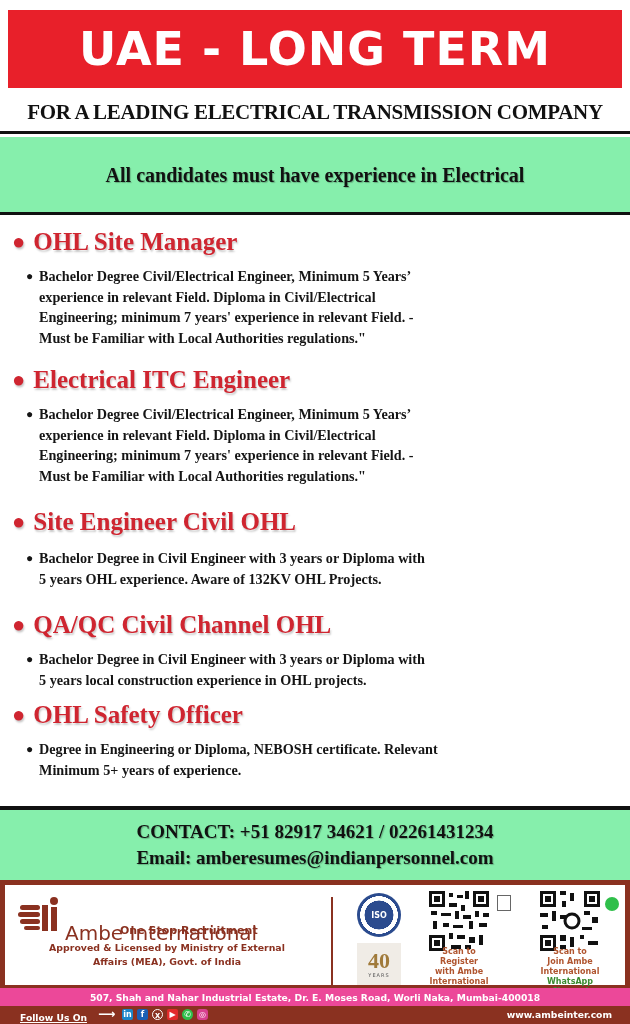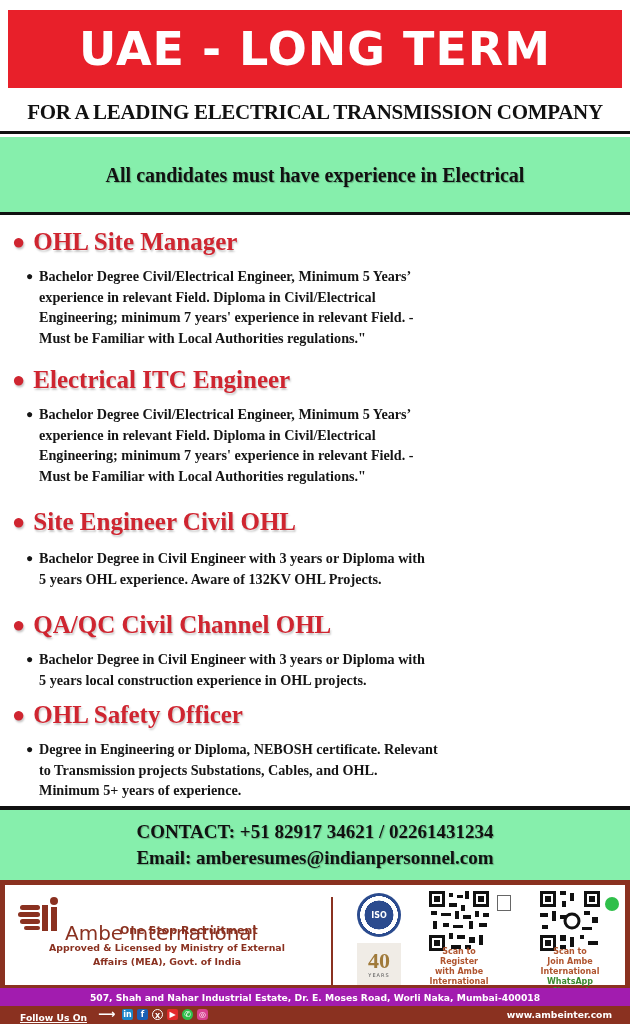--- a/index.html
+++ b/index.html
@@ -85,21 +85,21 @@
 
     .scan-text {
       position: absolute; text-align: center; font-family: "DejaVu Sans", sans-serif; font-weight: bold;
       font-size: 8px; line-height: 10px; color: #b0552f; width: 84px;
     }
     .scan-text .wa { color: #3a8a2f; }
     .reg-icon { position: absolute; left: 492px; top: 10px; width: 14px; height: 16px; border: 1.5px solid #666; background: #fff; }
     .wa-icon { position: absolute; left: 600px; top: 12px; width: 14px; height: 14px; border-radius: 50%; background: #2fbf4a; }
 
     .address-bar {
-      position: absolute; left: 0; top: 988px; width: 630px; height: 18px; background: #a21caf; color: #fff;
+      position: absolute; left: 0; top: 988px; width: 630px; height: 18px; background: #ec4899; color: #fff;
       display: flex; align-items: center; justify-content: center;
       font-family: "DejaVu Sans", sans-serif; font-weight: bold; font-size: 9.2px; white-space: nowrap;
     }
     .social-bar {
       position: absolute; left: 0; top: 1006px; width: 630px; height: 18px; background: #8a3120; color: #fff;
       font-family: "DejaVu Sans", sans-serif; font-weight: bold; font-size: 9.2px;
     }
     .follow { position: absolute; left: 20px; top: 6px; white-space: nowrap; text-decoration: underline; }
     .arrow { position: absolute; left: 98px; top: 1px; font-size: 12px; }
     .soc { position: absolute; top: 3px; width: 11px; height: 11px; border-radius: 2px; font-size: 8px; line-height: 11px; text-align: center; color: #fff; }
@@ -182,21 +182,20 @@
 
   <div class="job" style="top:473px;">
     <div class="job-title">
       <span class="bullet">●</span>
       <span>OHL Safety Officer</span>
     </div>
     <div class="job-desc">
       <span class="dot">●</span>
       <div class="lines">
         <span class="line">Degree in Engineering or Diploma, NEBOSH certificate. Relevant</span>
-        <span class="line">to Transmission projects Substations, Cables, and OHL.</span>
         <span class="line">Minimum 5+ years of experience.</span>
       </div>
     </div>
   </div>
 </div>
 
 <div class="rule" style="top:806px;height:4px;"></div>
 <div class="yellow-box contact">
   <div>CONTACT: +51 82917 34621 / 02261431234</div>
   <div>Email: amberesumes@indianpersonnel.com</div>

